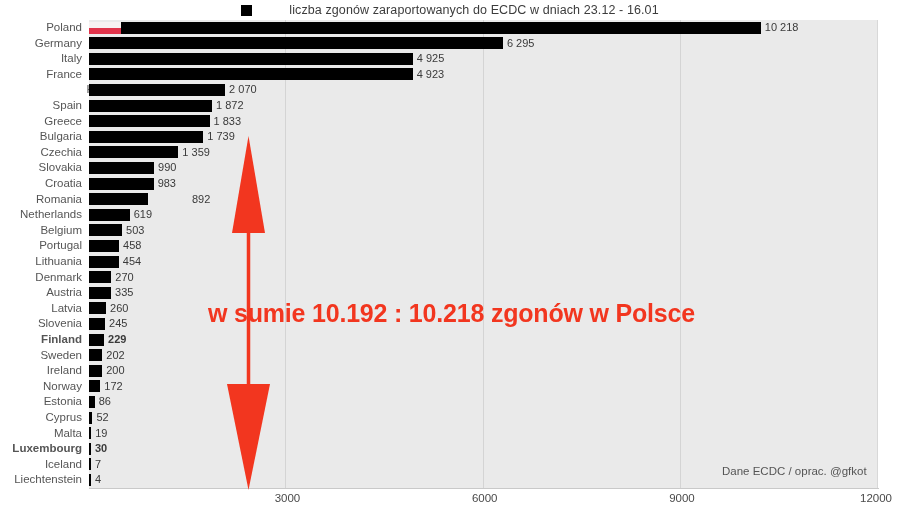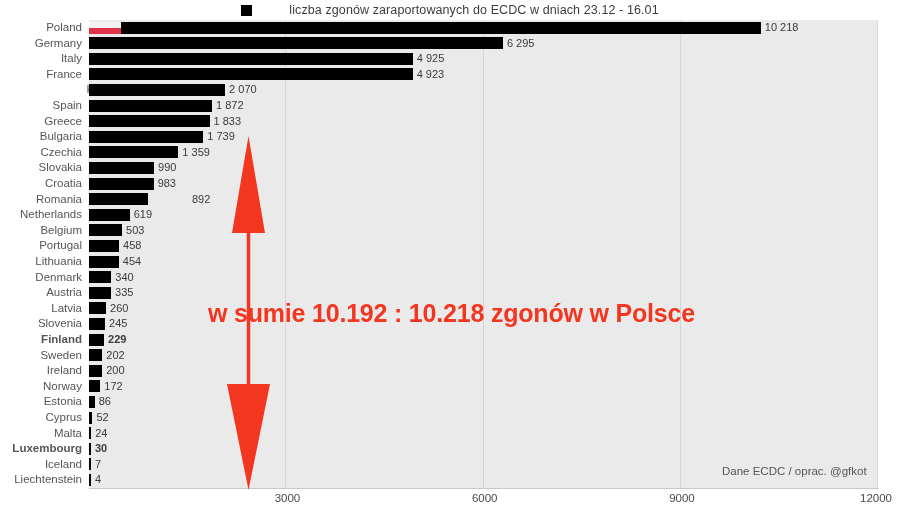--- a/index.html
+++ b/index.html
@@ -271,21 +271,21 @@
         <div class="val-label" style="left: 123.114px;">458</div>
       </div>
       <div class="row" style="top: 234px;">
         <div class="cat-label">Lithuania</div>
         <div class="bar" style="width: 29.8505px;"></div>
         <div class="val-label" style="left: 122.85px;">454</div>
       </div>
       <div class="row" style="top: 249.6px;">
         <div class="cat-label">Denmark</div>
         <div class="bar" style="width: 22.355px;"></div>
-        <div class="val-label" style="left: 115.355px;">340</div>
+        <div class="val-label" style="left: 115.355px;">270</div>
       </div>
       <div class="row" style="top: 265.2px;">
         <div class="cat-label">Austria</div>
         <div class="bar" style="width: 22.0263px;"></div>
         <div class="val-label" style="left: 115.026px;">335</div>
       </div>
       <div class="row" style="top: 280.8px;">
         <div class="cat-label">Latvia</div>
         <div class="bar" style="width: 17.095px;"></div>
         <div class="val-label" style="left: 110.095px;">260</div>
@@ -321,21 +321,21 @@
         <div class="val-label" style="left: 98.6545px;">86</div>
       </div>
       <div class="row" style="top: 390px;">
         <div class="cat-label">Cyprus</div>
         <div class="bar" style="width: 3.419px;"></div>
         <div class="val-label" style="left: 96.419px;">52</div>
       </div>
       <div class="row" style="top: 405.6px;">
         <div class="cat-label">Malta</div>
         <div class="bar" style="width: 2.16975px;"></div>
-        <div class="val-label" style="left: 95.1697px;">24</div>
+        <div class="val-label" style="left: 95.1697px;">19</div>
       </div>
       <div class="row" style="top: 421.2px; font-weight: bold;">
         <div class="cat-label">Luxembourg</div>
         <div class="bar" style="width: 2px;"></div>
         <div class="val-label" style="left: 95px;">30</div>
       </div>
       <div class="row" style="top: 436.8px;">
         <div class="cat-label">Iceland</div>
         <div class="bar" style="width: 2px;"></div>
         <div class="val-label" style="left: 95px;">7</div>

